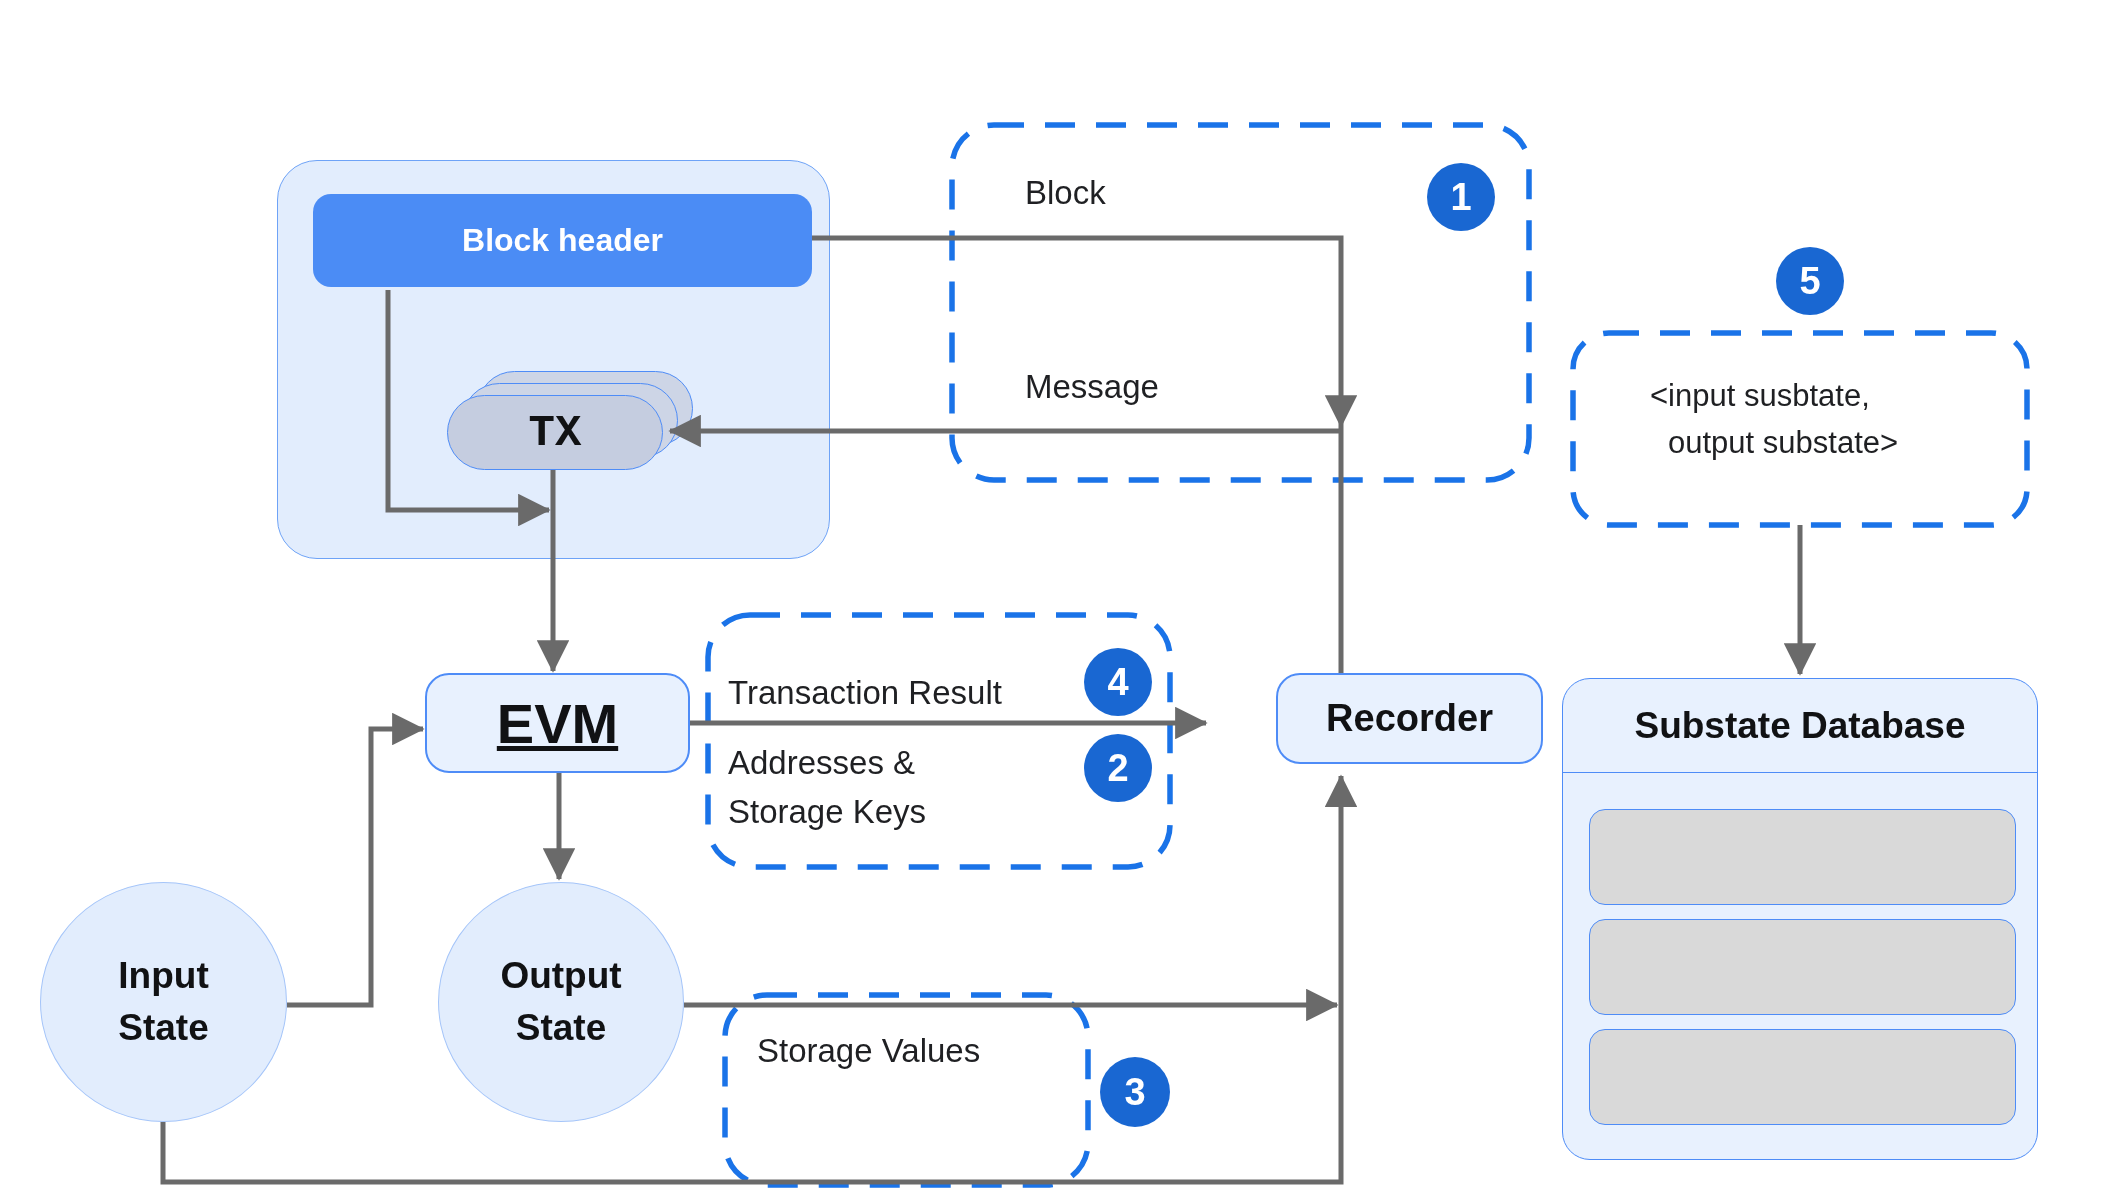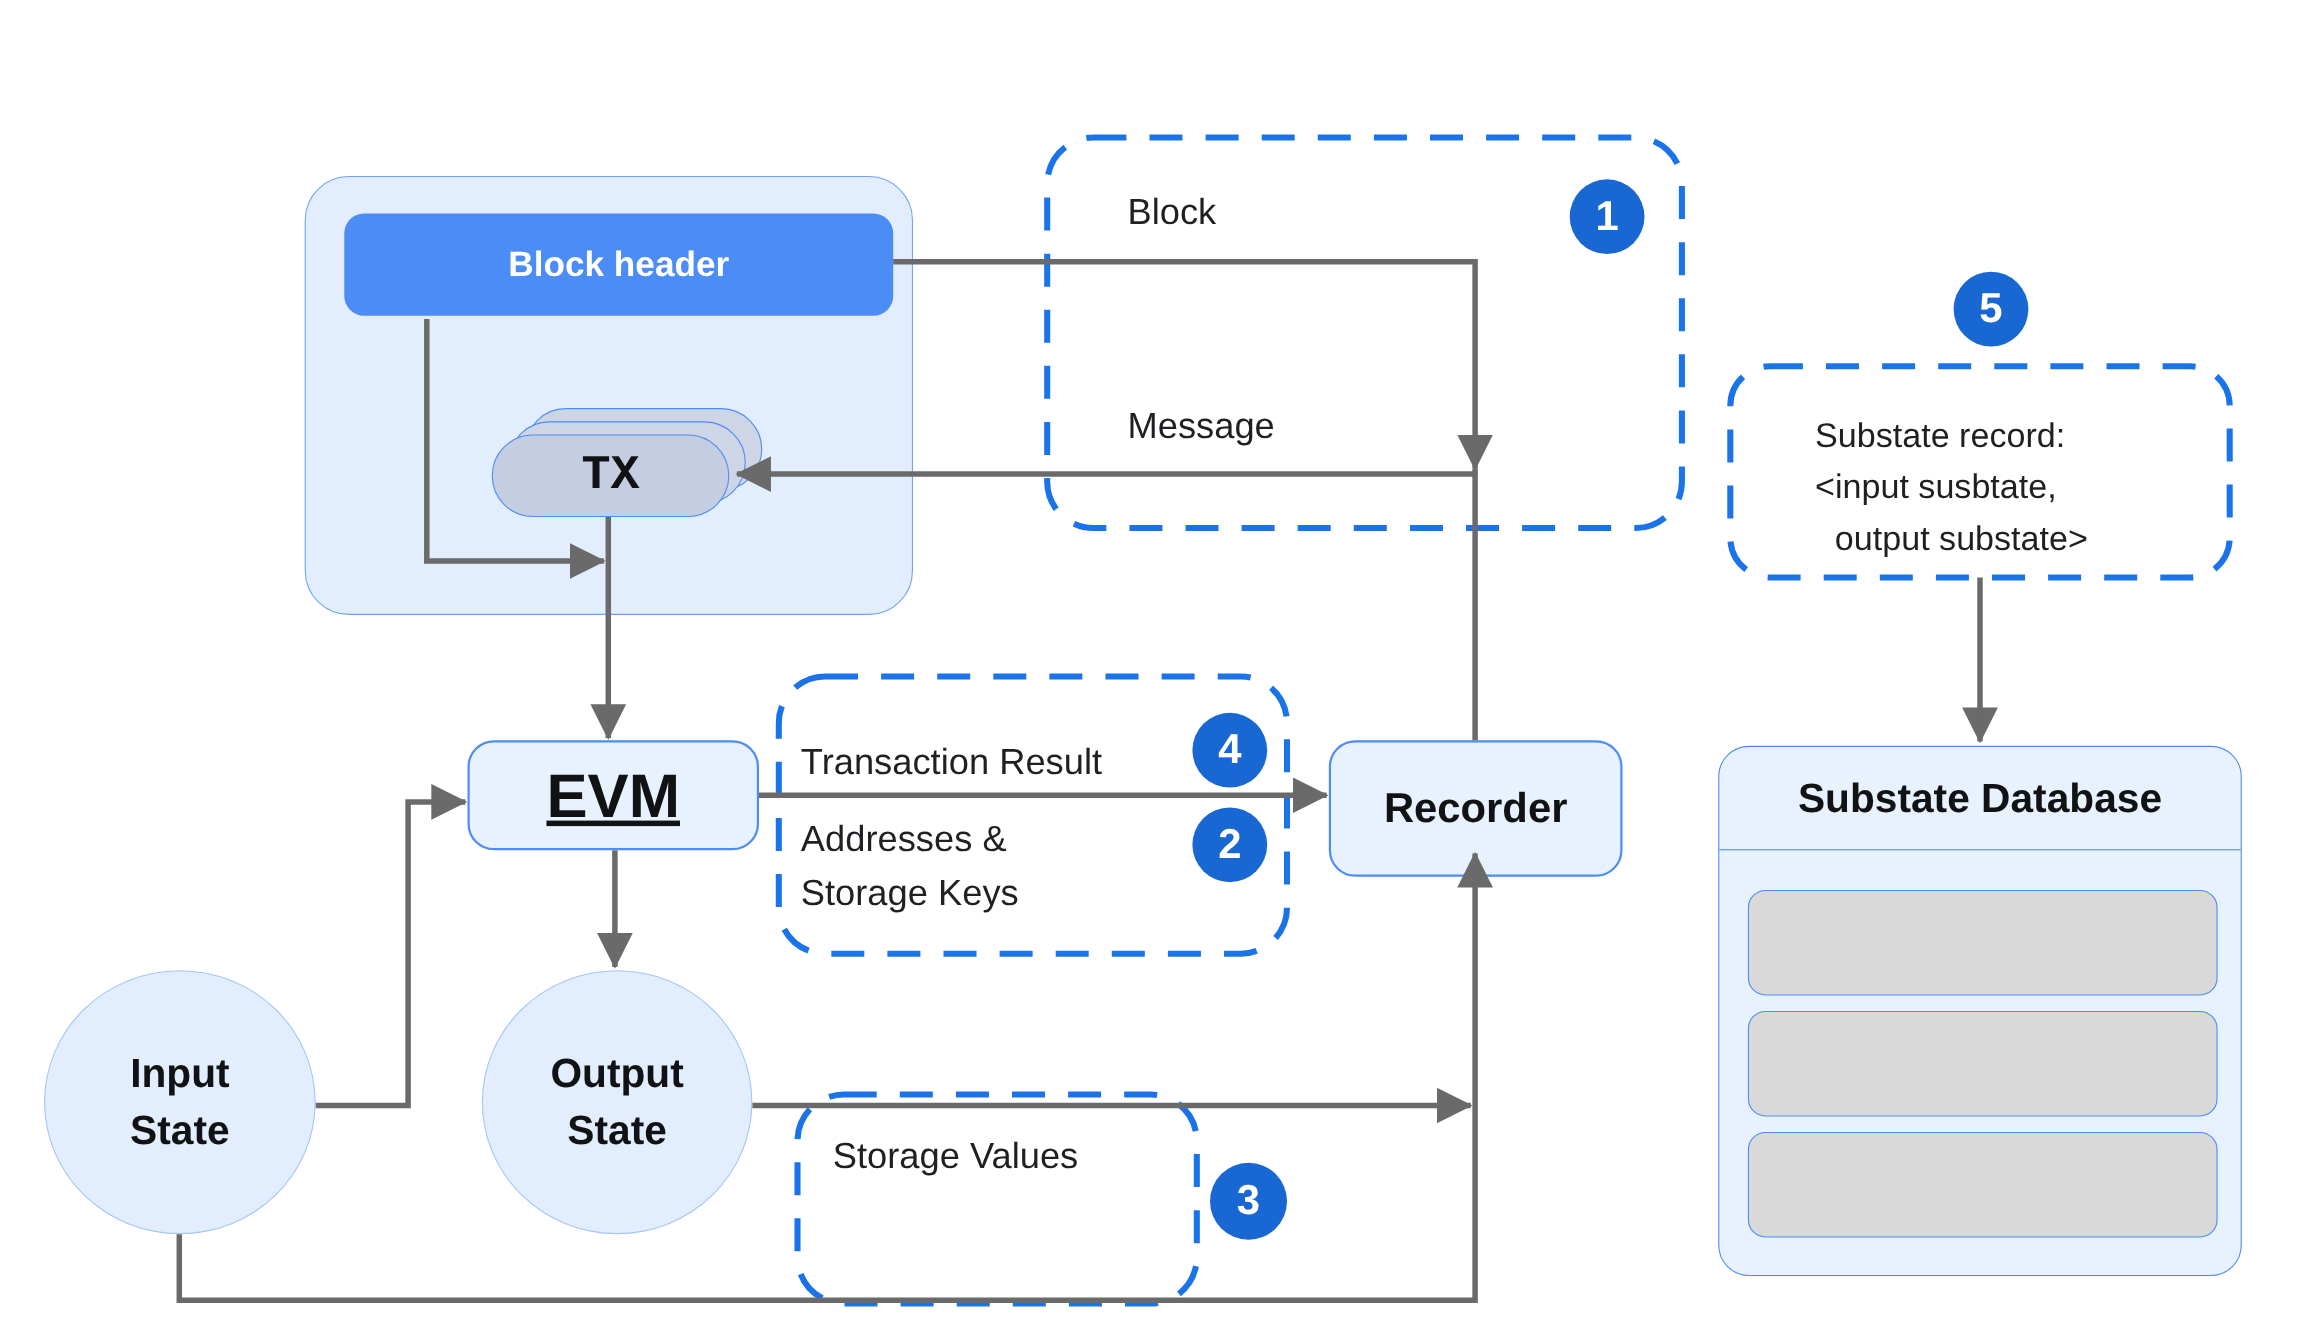--- a/index.html
+++ b/index.html
@@ -64,21 +64,21 @@
   <div class="abs pill shape-layer" style="left:477px;top:371px;width:216px;height:75px;"></div>
   <div class="abs pill shape-layer" style="left:462px;top:383px;width:216px;height:75px;"></div>
   <div class="node pill shape-layer" style="left:447px;top:395px;width:216px;height:75px;background:var(--pill-fill);">
     <span style="font-size:44px;font-family:Liberation Mono, monospace;">TX</span>
   </div>
 
   <div class="node soft shape-layer" style="left:425px;top:673px;width:265px;height:100px;border-radius:24px;">
     <span style="font-size:56px;text-decoration:underline;">EVM</span>
   </div>
 
-  <div class="node soft shape-layer" style="left:1208px;top:673px;width:267px;height:124px;border-radius:24px;">
+  <div class="node soft shape-layer" style="left:1276px;top:673px;width:267px;height:91px;border-radius:24px;">
     <span style="font-size:38px;">Recorder</span>
   </div>
 
   <div class="node circle shape-layer two-line" style="left:40px;top:882px;width:247px;height:240px;">
     <span>Input</span>
     <span>State</span>
   </div>
 
   <div class="node circle shape-layer two-line" style="left:438px;top:882px;width:246px;height:240px;">
     <span>Output</span>
@@ -124,21 +124,20 @@
   <div class="lbl" style="left:1025px;top:362px;">Message</div>
   <div class="lbl" style="left:728px;top:668px;">Transaction Result</div>
   <div class="lbl" style="left:728px;top:738px;">
     <div>Addresses &amp;</div>
     <div>Storage Keys</div>
   </div>
   <div class="lbl" style="left:757px;top:1026px;">
     <div>Storage Values</div>
   </div>
   <div class="lbl" style="left:1650px;top:372px;font-size:31px;line-height:47px;">
-    <div>Substate record:</div>
     <div>&lt;input susbtate,</div>
     <div style="padding-left:18px;">output substate&gt;</div>
   </div>
 
   <div class="badge" style="left:1427px;top:163px;">1</div>
   <div class="badge" style="left:1084px;top:734px;">2</div>
   <div class="badge" style="left:1100px;top:1057px;width:70px;height:70px;">3</div>
   <div class="badge" style="left:1084px;top:648px;">4</div>
   <div class="badge" style="left:1776px;top:247px;">5</div>
 

